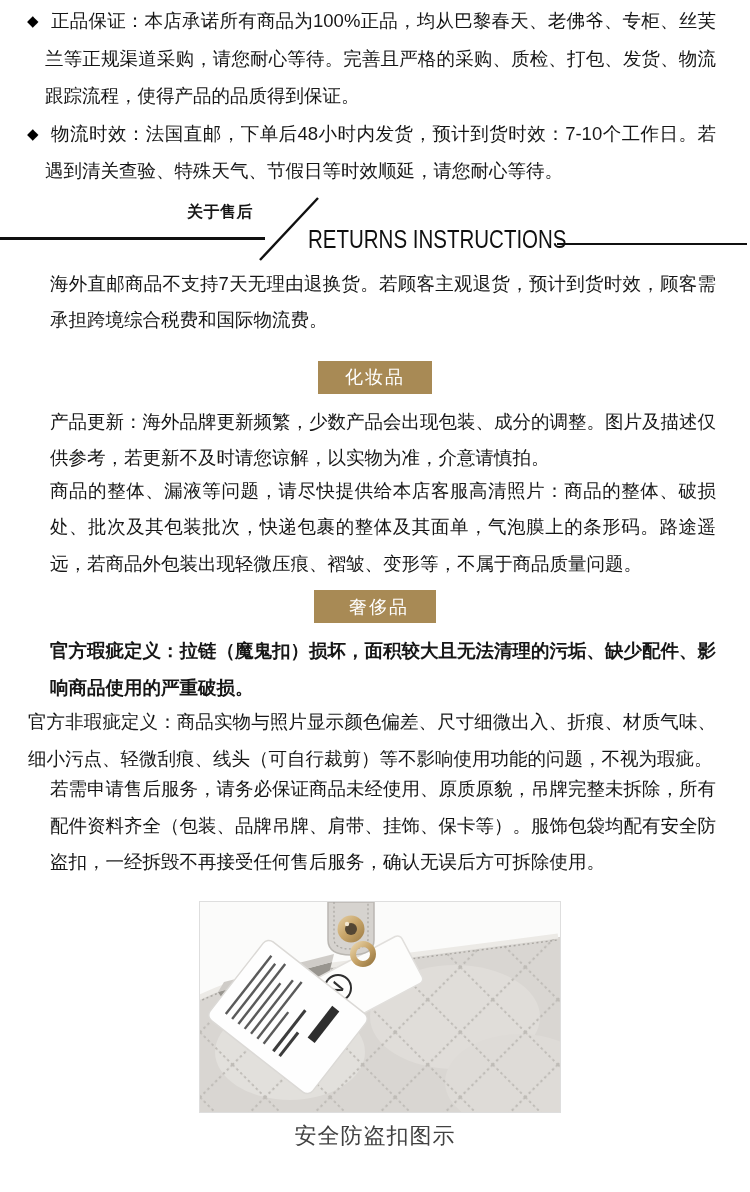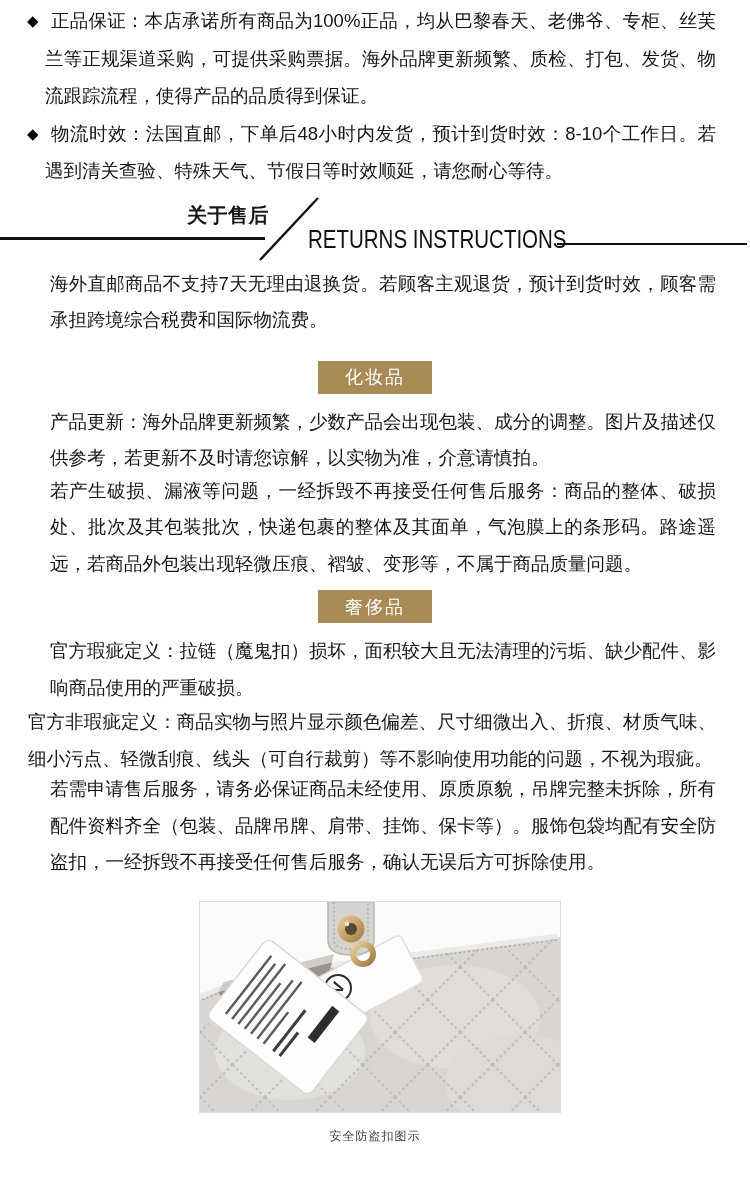--- a/index.html
+++ b/index.html
@@ -23,94 +23,94 @@
     position:absolute;left:27px;top:0;
     font-size:15px;line-height:37.5px;color:#000;
   }
 
   
   .sec-header{position:relative;height:70px;margin-top:0;}
   .h-line-left{position:absolute;left:0;top:47px;width:265px;height:3px;background:#101010;}
   .h-line-right{position:absolute;left:557px;top:53px;width:190px;height:2px;background:#101010;}
   .h-cn{
     position:absolute;left:187px;top:12px;
-    font-size:20px;font-weight:700;letter-spacing:0.5px;white-space:nowrap;
+    font-size:16px;font-weight:700;letter-spacing:0.5px;white-space:nowrap;
   }
   .h-slash{position:absolute;left:256px;top:6px;width:66px;height:66px;}
   .h-en{
     position:absolute;left:308px;top:35px;
     font-size:25px;font-weight:400;letter-spacing:0;white-space:nowrap;
     transform:scaleX(0.82);transform-origin:left center;color:#101010;
   }
 
   
   .para{
     margin:0;padding:0 34px 0 50px;
     font-size:18.5px;line-height:36.5px;letter-spacing:0;
     text-align:justify;text-justify:inter-ideograph;
   }
   .p-intro{margin-top:6px;}
   .p-cos1{margin-top:10px;}
   .p-cos2{margin-top:-4px;}
-  .p-lux1{margin-top:10px;}
+  .p-lux1{margin-top:10px;font-weight:bold;}
   .p-lux2{margin-top:-2px;padding-left:28px;}
   .p-lux3{margin-top:-6px;font-family:Liberation Serif, serif;}
 
   
   .badge{
     width:114px;height:33px;margin:4px auto;
     background:#a88a55;color:#ffffff;
     font-size:18px;letter-spacing:2px;
     display:flex;align-items:center;justify-content:center;
   }
   .badge1{margin-top:22px;}
-  .badge2{margin-top:8px;}
+  .badge2{margin-top:8px;padding-left:8px;}
 
   
   .figure{
     margin:20px 0 0 199px;width:360px;
     border:1px solid #dedede;background:#fbfbfa;
     line-height:0;
   }
   .fig-caption{
     margin-top:12px;text-align:center;
-    font-size:12px;color:#414141;letter-spacing:1px;line-height:22px;
+    font-size:22px;color:#414141;letter-spacing:1px;line-height:22px;
   }
 </style>
 </head>
 <body>
 
 <div class="content">
 
   <div class="bullets">
     <p class="bullet-item">
       <span class="diamond">◆</span>
-      <span class="btxt">正品保证：本店承诺所有商品为100%正品，均从巴黎春天、老佛爷、专柜、丝芙兰等正规渠道采购，可提供采购票据。海外品牌更新频繁、质检、打包、发货、物流跟踪流程，使得产品的品质得到保证。</span>
+      <span class="btxt">正品保证：本店承诺所有商品为100%正品，均从巴黎春天、老佛爷、专柜、丝芙兰等正规渠道采购，请您耐心等待。完善且严格的采购、质检、打包、发货、物流跟踪流程，使得产品的品质得到保证。</span>
     </p>
     <p class="bullet-item">
       <span class="diamond">◆</span>
-      <span class="btxt">物流时效：法国直邮，下单后48小时内发货，预计到货时效：8-10个工作日。若遇到清关查验、特殊天气、节假日等时效顺延，请您耐心等待。</span>
+      <span class="btxt">物流时效：法国直邮，下单后48小时内发货，预计到货时效：7-10个工作日。若遇到清关查验、特殊天气、节假日等时效顺延，请您耐心等待。</span>
     </p>
   </div>
 
   <div class="sec-header">
     <div class="h-line-left"></div>
     <span class="h-cn">关于售后</span>
     <svg class="h-slash" viewBox="0 0 66 66">
       <line x1="4" y1="64" x2="62" y2="2" stroke="#101010" stroke-width="2.4"></line>
     </svg>
     <span class="h-en">RETURNS INSTRUCTIONS</span>
     <div class="h-line-right"></div>
   </div>
 
   <p class="para p-intro">海外直邮商品不支持7天无理由退换货。若顾客主观退货，预计到货时效，顾客需承担跨境综合税费和国际物流费。</p>
 
   <div class="badge badge1">化妆品</div>
   <p class="para p-cos1">产品更新：海外品牌更新频繁，少数产品会出现包装、成分的调整。图片及描述仅供参考，若更新不及时请您谅解，以实物为准，介意请慎拍。</p>
-  <p class="para p-cos2">若产生破损、漏液等问题，一经拆毁不再接受任何售后服务：商品的整体、破损处、批次及其包装批次，快递包裹的整体及其面单，气泡膜上的条形码。路途遥远，若商品外包装出现轻微压痕、褶皱、变形等，不属于商品质量问题。</p>
+  <p class="para p-cos2">商品的整体、漏液等问题，请尽快提供给本店客服高清照片：商品的整体、破损处、批次及其包装批次，快递包裹的整体及其面单，气泡膜上的条形码。路途遥远，若商品外包装出现轻微压痕、褶皱、变形等，不属于商品质量问题。</p>
 
   <div class="badge badge2">奢侈品</div>
   <p class="para p-lux1">官方瑕疵定义：拉链（魔鬼扣）损坏，面积较大且无法清理的污垢、缺少配件、影响商品使用的严重破损。</p>
   <p class="para p-lux2">官方非瑕疵定义：商品实物与照片显示颜色偏差、尺寸细微出入、折痕、材质气味、细小污点、轻微刮痕、线头（可自行裁剪）等不影响使用功能的问题，不视为瑕疵。</p>
   <p class="para p-lux3">若需申请售后服务，请务必保证商品未经使用、原质原貌，吊牌完整未拆除，所有配件资料齐全（包装、品牌吊牌、肩带、挂饰、保卡等）。服饰包袋均配有安全防盗扣，一经拆毁不再接受任何售后服务，确认无误后方可拆除使用。</p>
 
   <div class="figure">
     <svg viewBox="0 0 360 210" width="360" height="210">
       <defs>
         <pattern id="cannage" width="46" height="46" patternUnits="userSpaceOnUse" patternTransform="rotate(45)">

